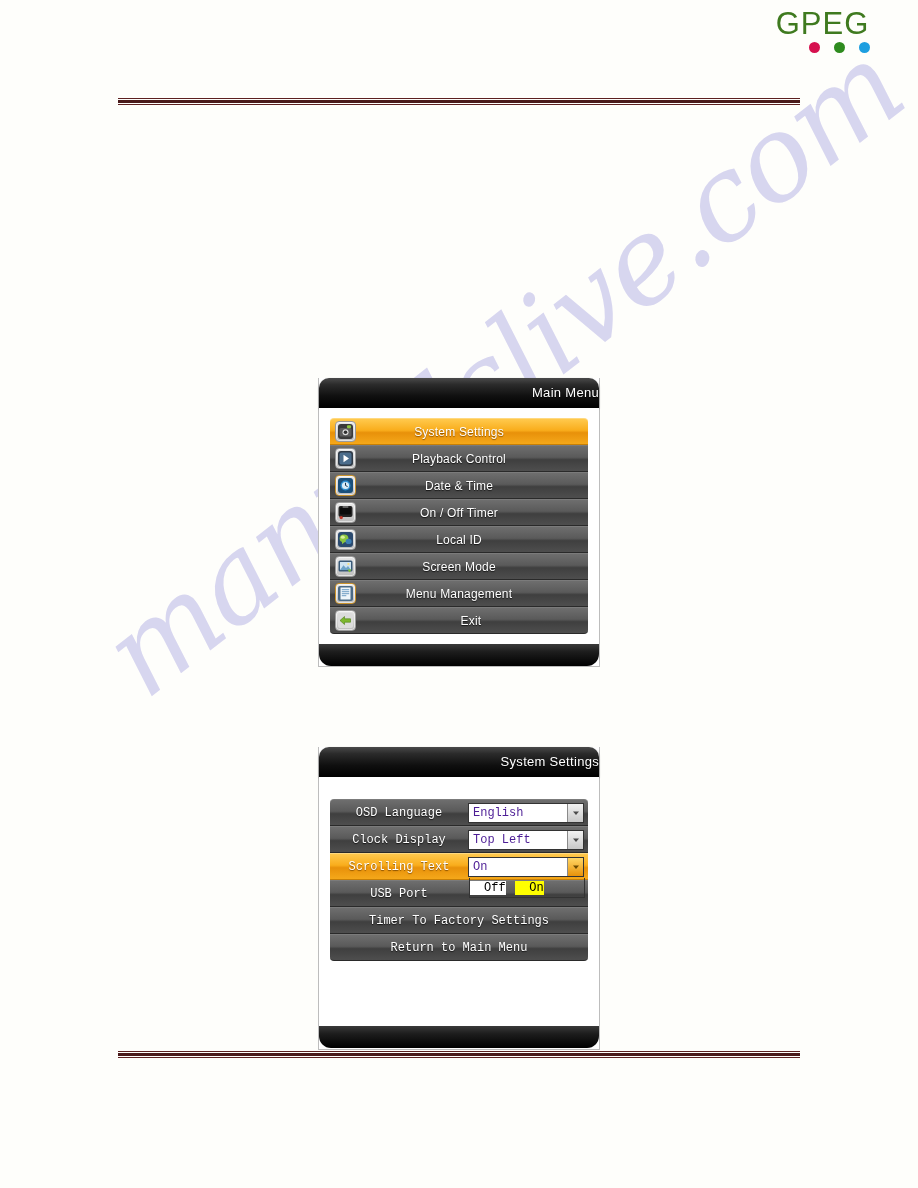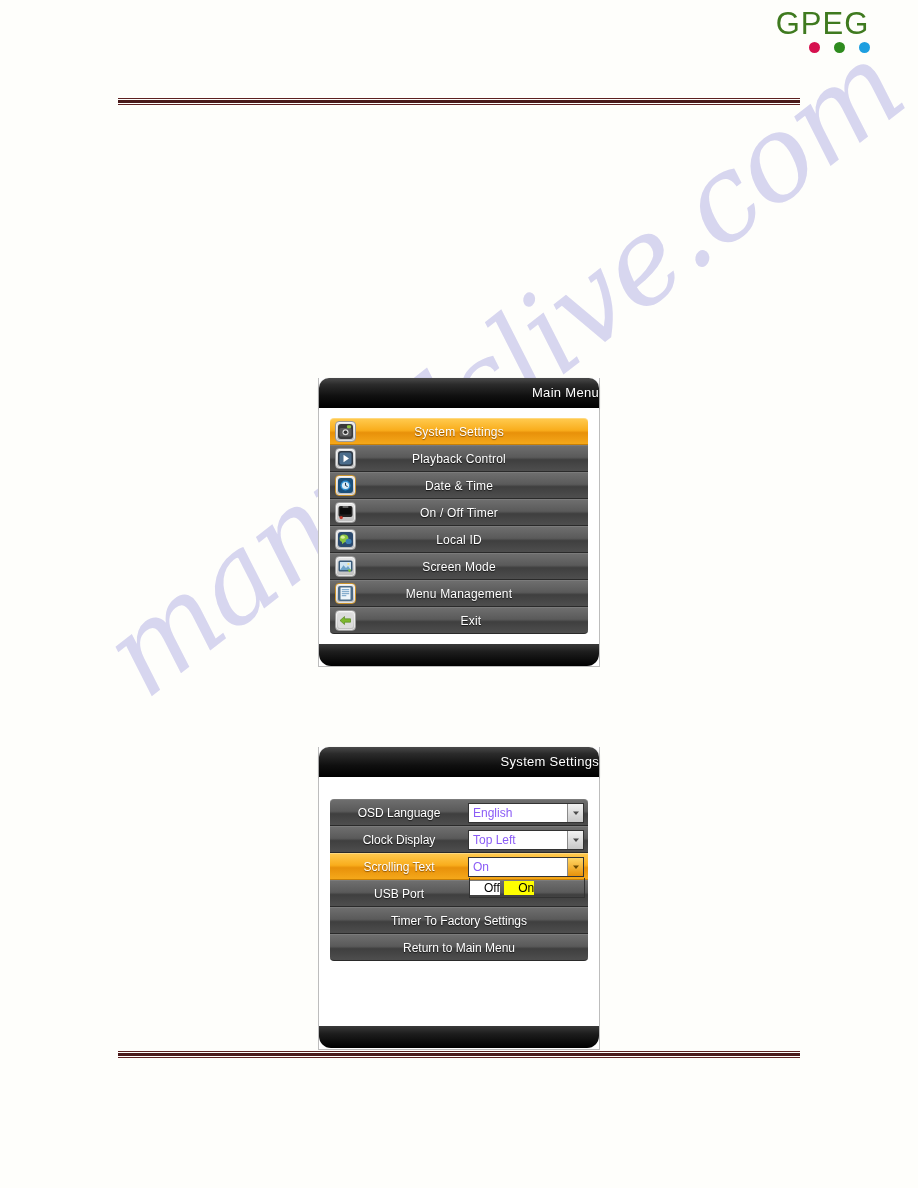--- a/index.html
+++ b/index.html
@@ -199,21 +199,21 @@
     width:116px;
     height:20px;
     background:#ffffff;
     border:1px solid #333;
     box-sizing:border-box;
     display:flex;align-items:center;
   }
   .combo .val{
     padding-left:4px;
     font-size:12px;
-    color:#8b5cf6;
+    color:#4c1d95;
     flex:1;
     white-space:nowrap;
   }
   .combo .arrow{
     width:15px;height:18px;
     margin-right:0px;
     background:linear-gradient(180deg,#f2f2f2,#c8c8c8);
     border-left:1px solid #8a8a8a;
     display:flex;align-items:center;justify-content:center;
     flex:0 0 15px;
@@ -390,21 +390,21 @@
       </div>
 
     </div>
     <div class="spacer"></div>
   </div>
   <div class="osd-foot"></div>
 </div>
 
 <div class="osd" style="left:318px; top:747px; width:282px; height:303px;">
   <div class="osd-title">System Settings</div>
-  <div class="osd-body" style="height:249px;">
+  <div class="osd-body" style="height:249px;font-family:Liberation Mono, monospace;">
     <div style="height:22px;"></div>
     <div class="rowlist">
 
       <div class="srow">
         <span class="skey">OSD Language</span>
         <span class="combo">
           <span class="val">English</span>
           <span class="arrow">
             <svg width="8" height="8" viewBox="0 0 8 8">
                 <polygon points="1,2.5 7,2.5 4,6" fill="#4a4a4a"></polygon>

